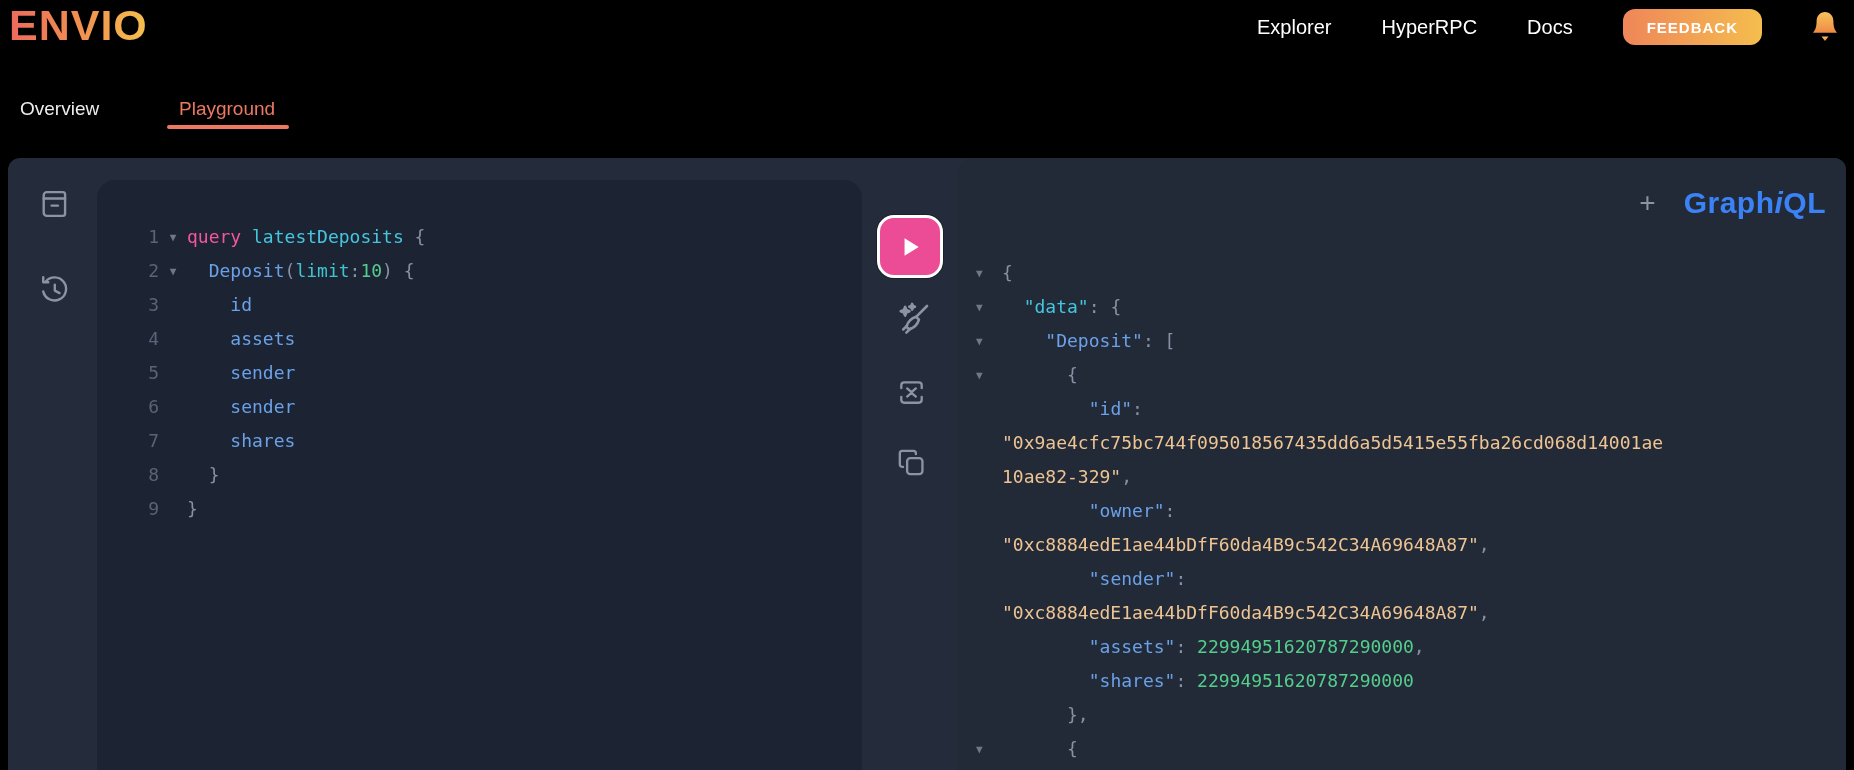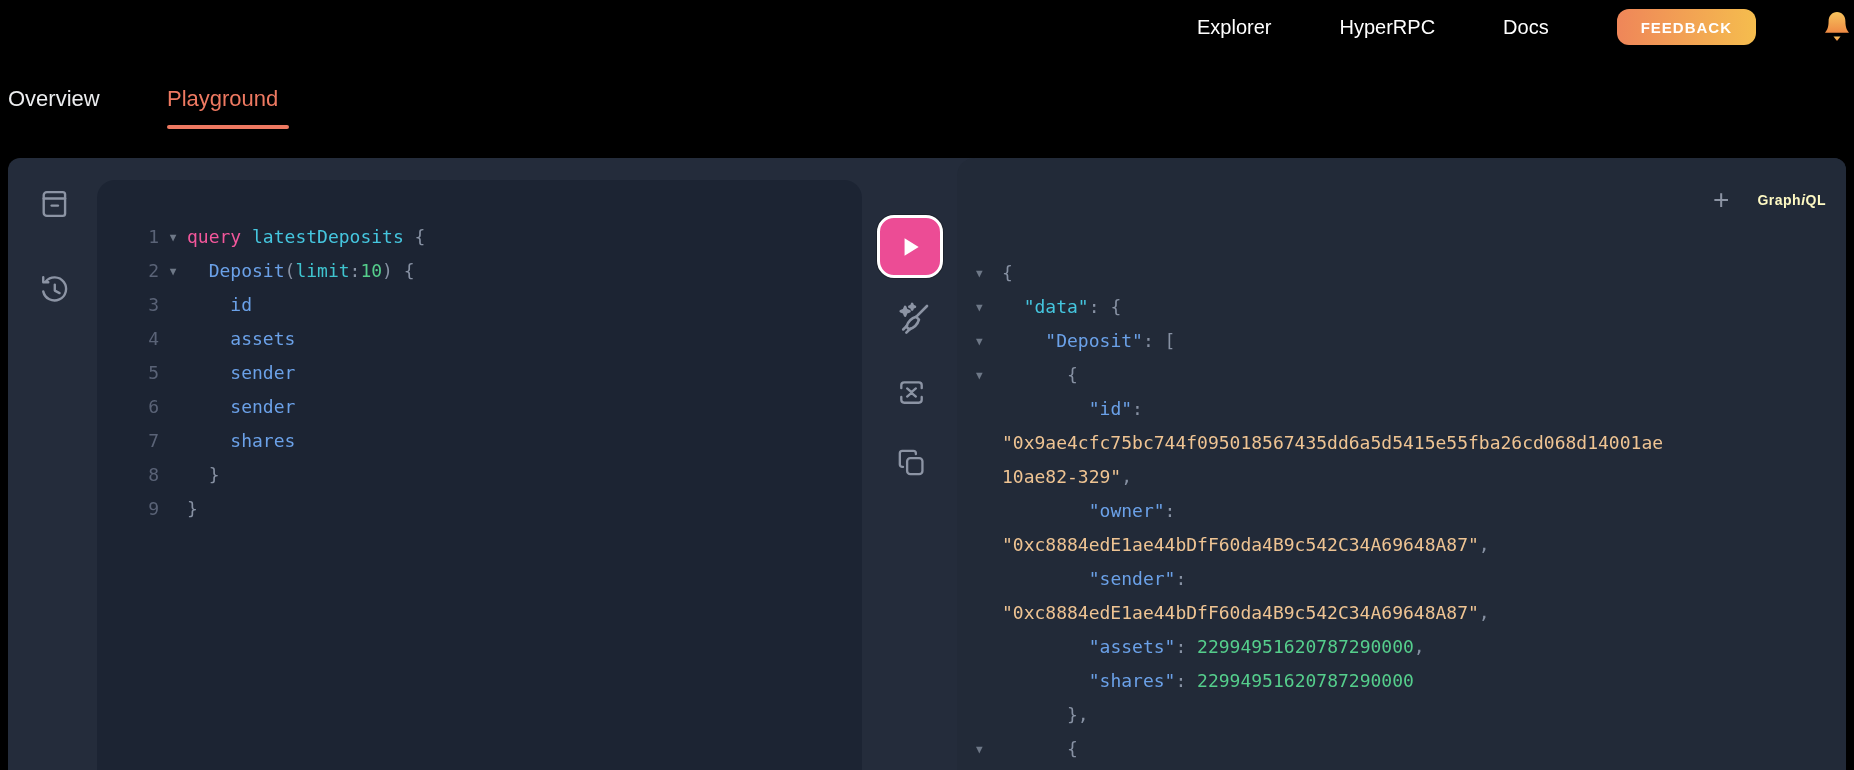--- a/index.html
+++ b/index.html
@@ -9,31 +9,31 @@
 
   
   .logo { position:absolute; left:9px; top:0px; font-size:43px; font-weight:800;
           letter-spacing:1px; line-height:50px;
           background:linear-gradient(90deg,#ED6A5E 0%,#F1934F 55%,#F5C14E 100%);
           -webkit-background-clip:text; background-clip:text; color:transparent; }
   .add-org { position:absolute; left:187px; top:9px; height:35px; padding:0 15px;
              background:#3E3E3E; border:2px solid #CACACA; border-radius:5px;
              color:#FFFFFF; font-size:17.5px; font-weight:500; display:flex; align-items:center;
              cursor:pointer; }
-  .top-nav { position:absolute; top:0; right:4px; height:54px; display:flex;
-             align-items:center; gap:68px; }
+  .top-nav { position:absolute; top:0; right:16px; height:54px; display:flex;
+             align-items:center; gap:50px; }
   .nav-link { color:#FFFFFF; font-size:20px; font-weight:500; cursor:pointer; }
   .feedback-btn { height:36px; padding:0 24px; border:none; border-radius:12px;
                   background:linear-gradient(90deg,#EF8659 0%,#F5BD4E 100%);
                   color:#FFFFFF; font-size:15px; font-weight:700; letter-spacing:1px;
                   font-family:"Liberation Sans", sans-serif; cursor:pointer; }
   .bell { width:26px; height:32px; cursor:pointer; }
 
   
-  .tab { position:absolute; top:86px; font-size:22px; cursor:pointer; }
+  .tab { position:absolute; top:98px; font-size:19px; cursor:pointer;margin-left:12px; }
   .tab-overview { left:8px; color:#ECEDEF; }
   .tab-playground { left:167px; color:#EE7961; }
   .tab-underline { position:absolute; left:167px; top:125px; width:122px; height:4px;
                    background:#EE7961; border-radius:2px; }
 
   
   .panel { position:absolute; left:8px; top:158px; width:1838px; height:612px;
            background:#242C3B; border-radius:12px 12px 0 0; overflow:hidden; }
 
   .side-btn { position:absolute; left:27px; width:38px; height:38px; background:none;
@@ -74,28 +74,29 @@
   .tool-btn svg { width:100%; height:100%; }
   .btn-prettify { left:884px; top:141px; width:42px; height:42px; }
   .btn-merge    { left:886px; top:217px; width:35px; height:35px; }
   .btn-copy     { left:886px; top:287px; width:35px; height:35px; }
 
   
   .resp-header { position:absolute; top:28px; right:20px; display:flex;
                  align-items:center; gap:28px; }
   .new-tab-btn { background:none; border:none; color:#8C94A4; font-size:28px;
                  line-height:28px; cursor:pointer; font-family:"Liberation Sans",sans-serif; }
-  .gql-brand { color:#fef9c3; font-size:14px; font-weight:700; letter-spacing:.5px; }
+  .gql-brand { color:#3b82f6; font-size:30px; font-weight:700; letter-spacing:.5px; }
   .gql-brand i { font-weight:700; }
 </style>
 </head>
 <body>
 
 <div class="stage">
 
+  <div class="logo">ENVIO</div>
 
 
   <div class="top-nav">
     <span class="nav-link">Explorer</span>
     <span class="nav-link">HyperRPC</span>
     <span class="nav-link">Docs</span>
     <button class="feedback-btn">FEEDBACK</button>
     <svg class="bell" viewBox="0 0 26 32">
       <defs>
         <linearGradient id="bellg" x1="0" y1="0" x2="0" y2="1">

